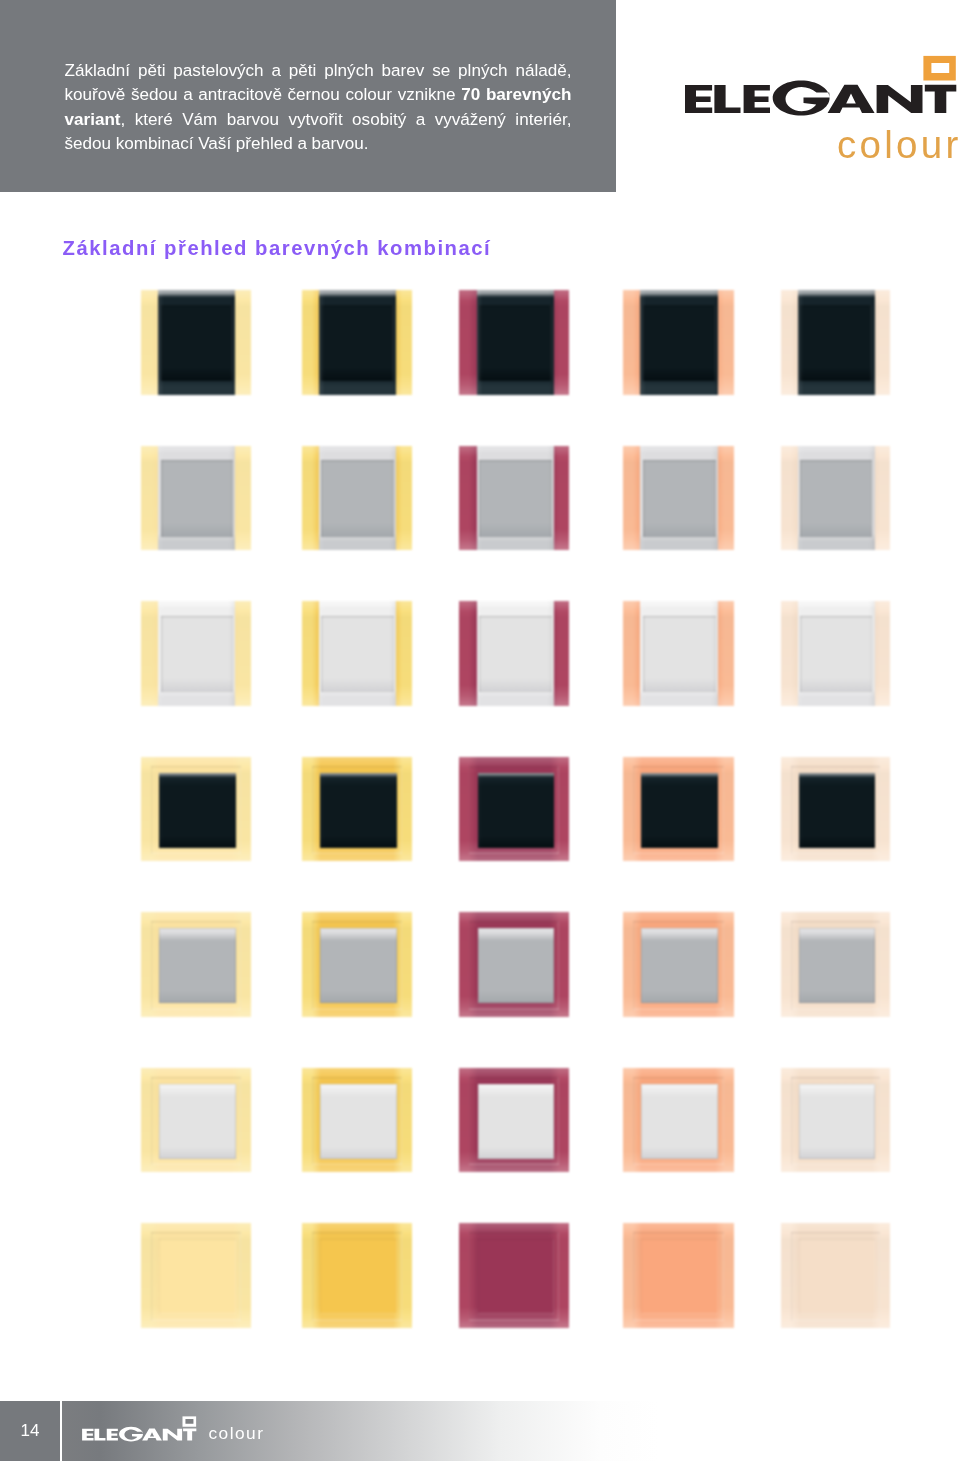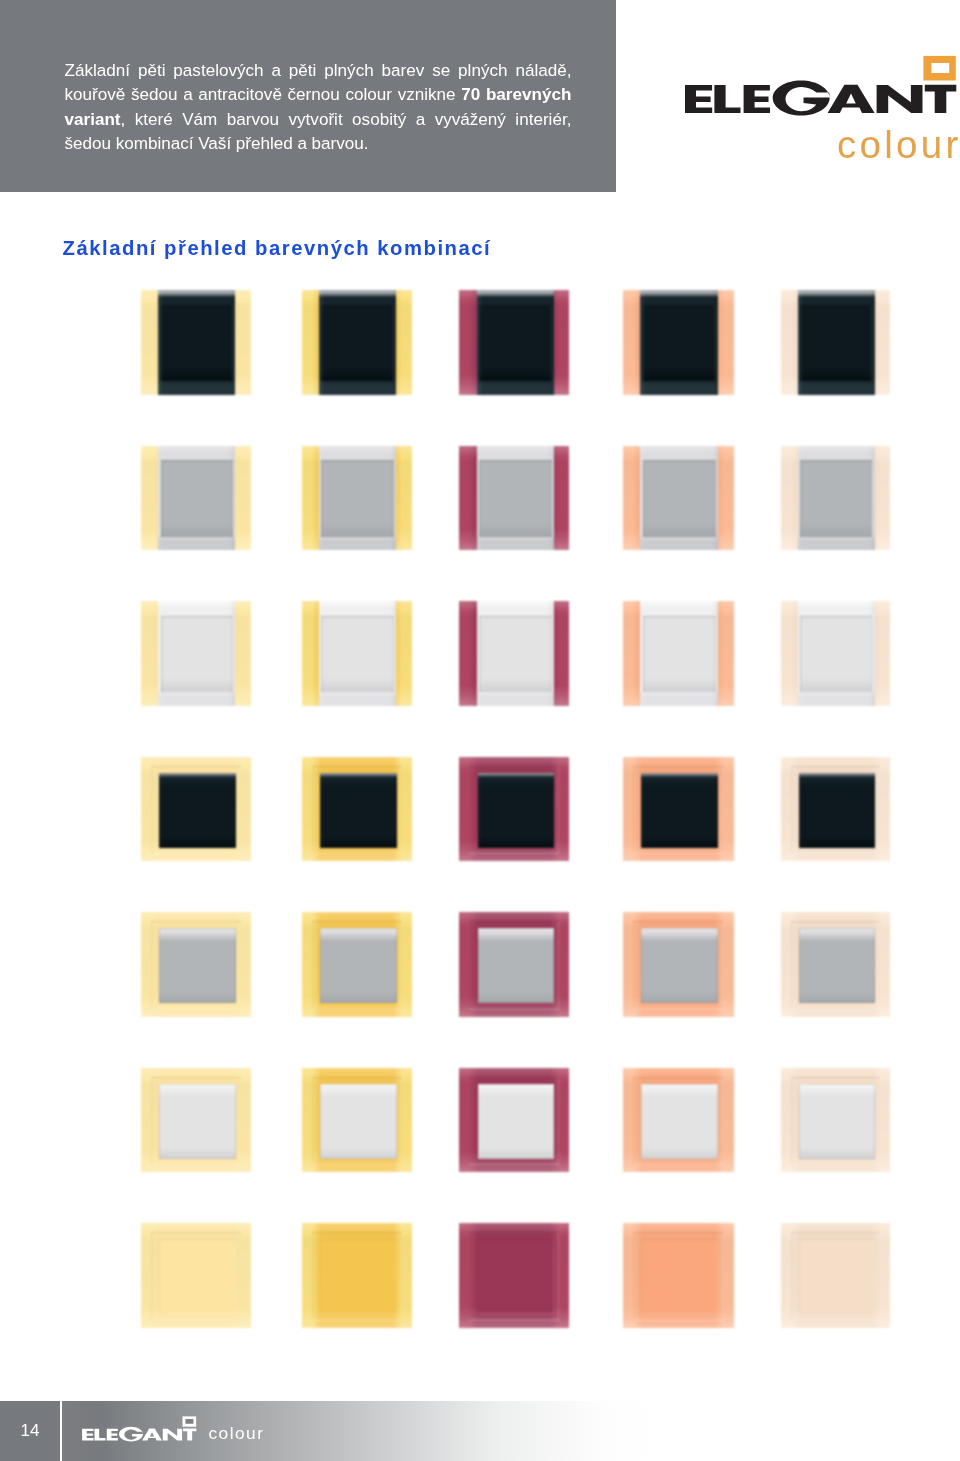--- a/index.html
+++ b/index.html
@@ -17,21 +17,21 @@
   .hdr-line.last span+span{margin-left:.27em;}
   .hdr-line b{font-weight:700;}
 
   
   .brand{position:absolute;left:685px;top:55px;width:275px;height:110px;filter:blur(0.4px);}
   .brand svg{display:block;}
   .brand-sub{position:absolute;left:152.0px;top:71px;color:#E2A34A;font-size:38.5px;
              letter-spacing:.085em;font-weight:400;line-height:1;white-space:nowrap;}
 
   
-  .sect-title{position:absolute;left:62.6px;top:238px;color:#1d4ed8;filter:blur(0.35px);
+  .sect-title{position:absolute;left:62.6px;top:238px;color:#8b5cf6;filter:blur(0.35px);
               font-size:20.3px;font-weight:700;letter-spacing:.0745em;line-height:1;
               white-space:nowrap;}
 
   
   .grid{position:absolute;left:0;top:0;width:960px;height:1461px;}
   .tile{position:absolute;width:109.5px;height:104.5px;filter:blur(1.15px);}
 
   
   .frm{position:absolute;left:0;top:0;width:100%;height:100%;overflow:hidden;}
   .frm .base{position:absolute;left:0;top:0;right:0;bottom:0;}

